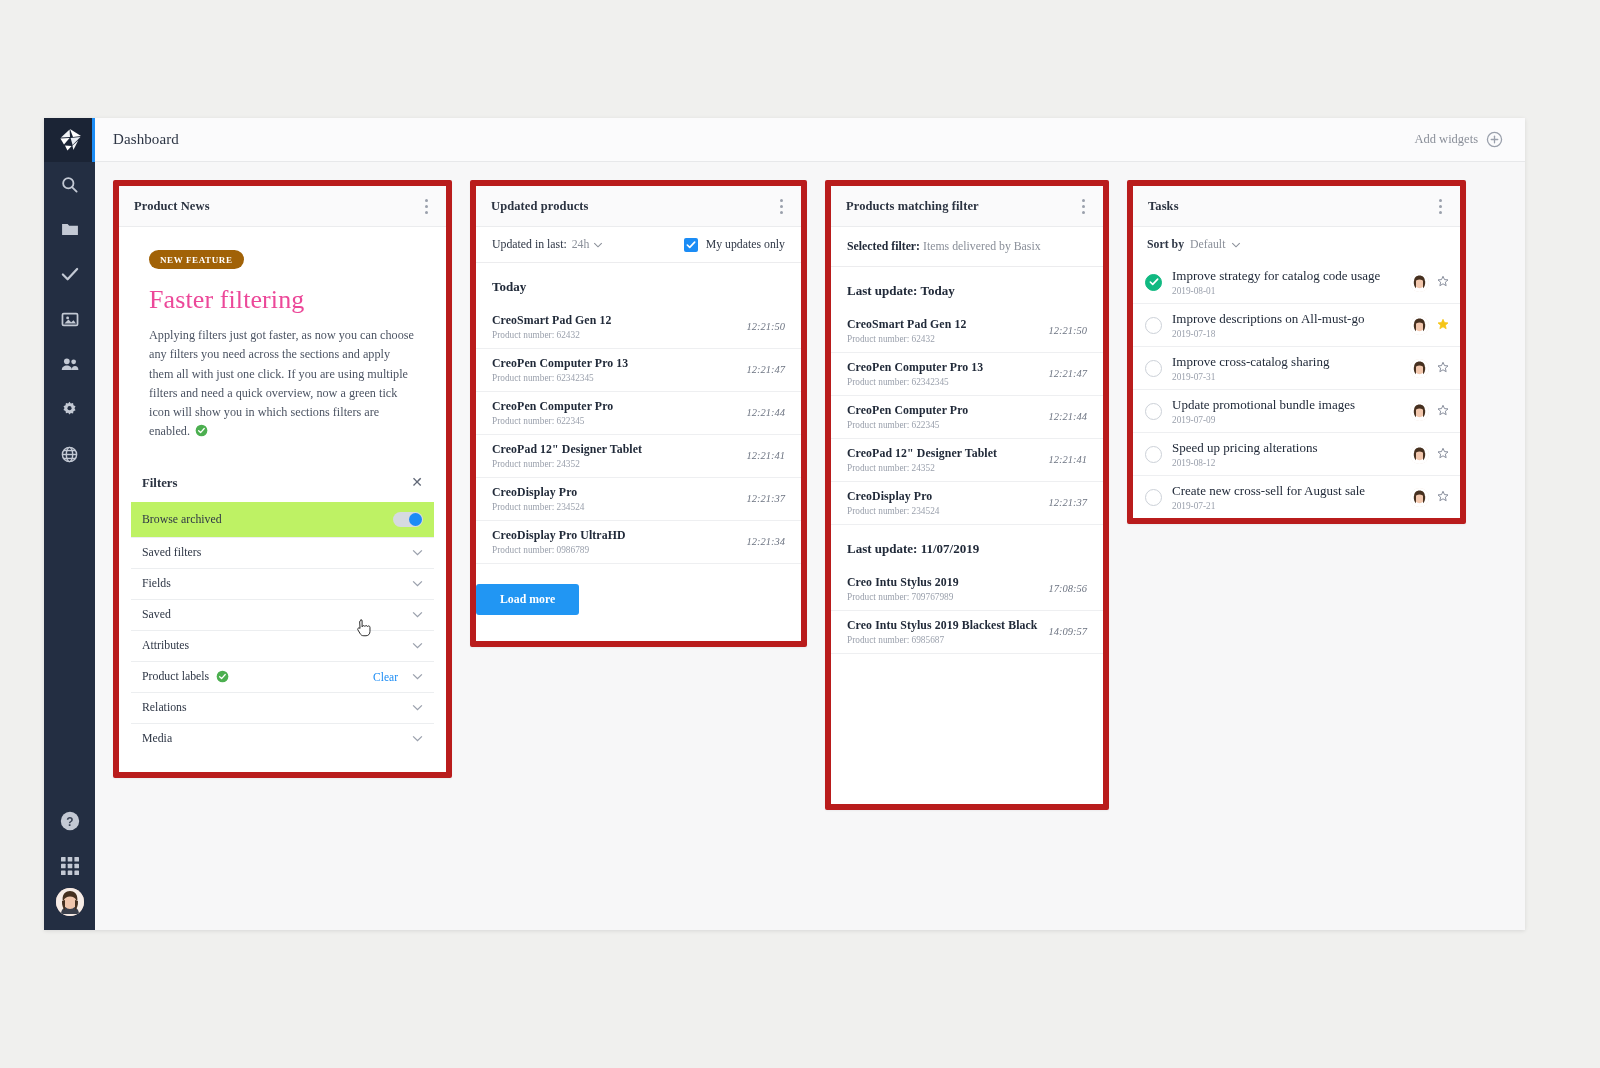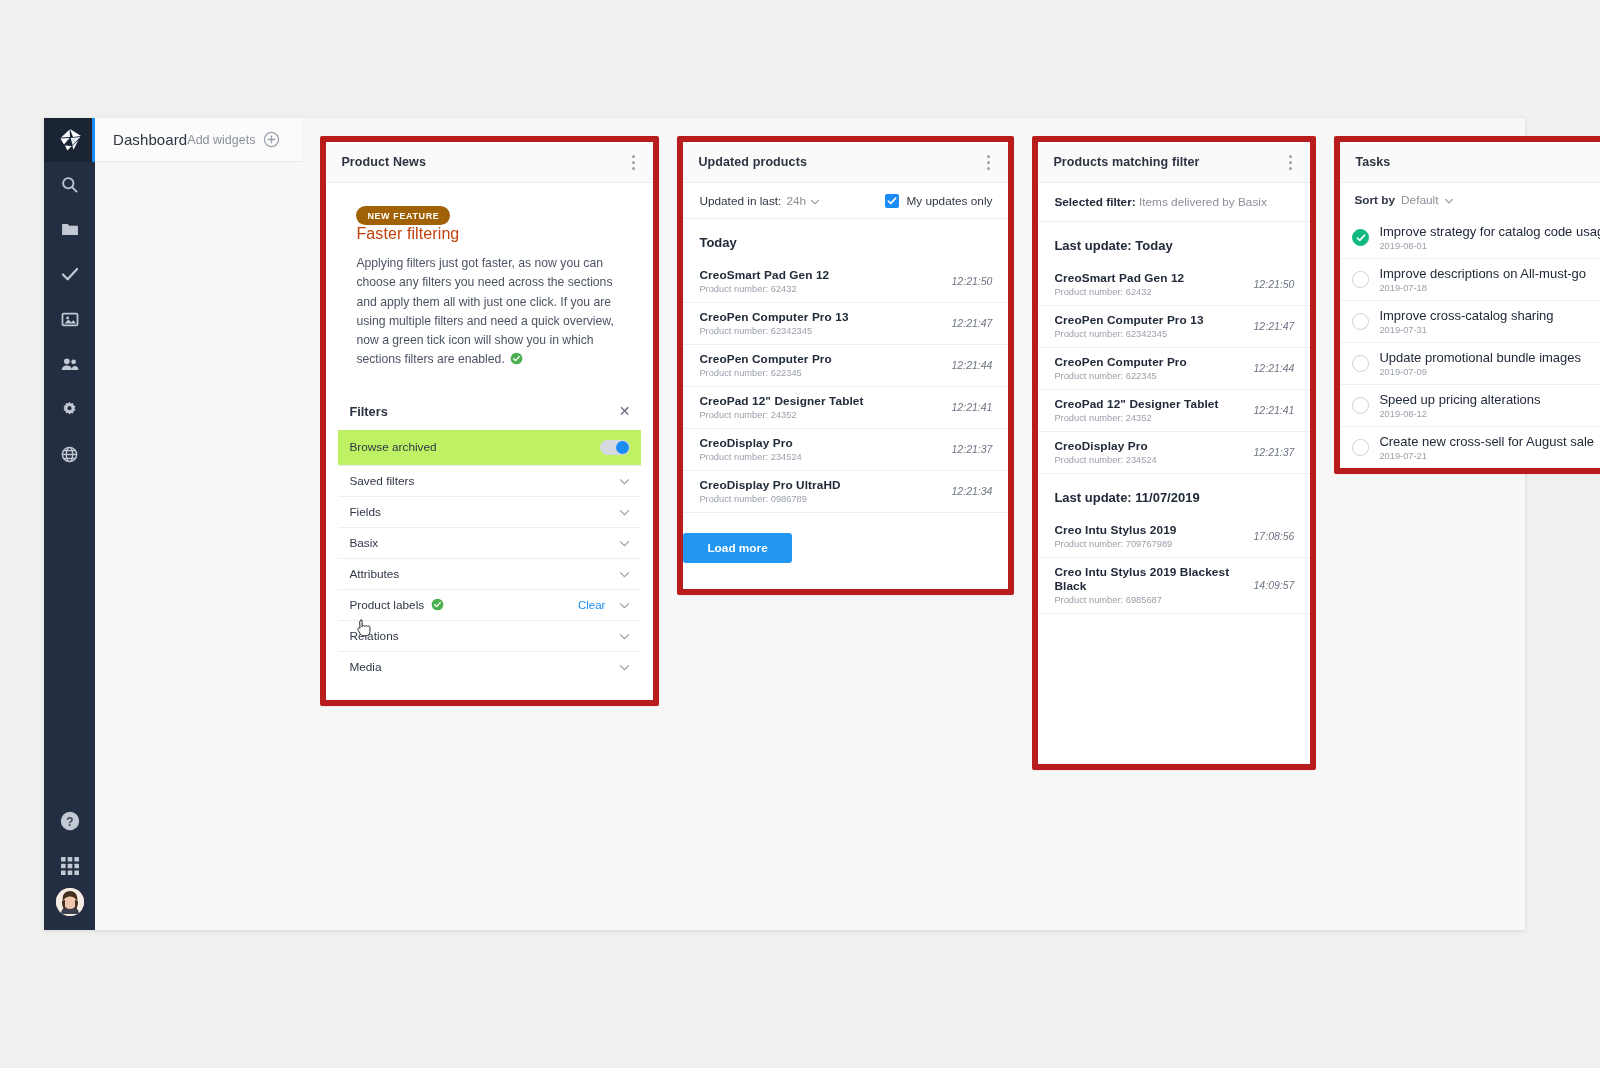--- a/index.html
+++ b/index.html
@@ -47,22 +47,23 @@
   .side-spacer { flex: 1 1 auto; }
   .avatar-side {
     width: 28px; height: 28px; border-radius: 50%;
     overflow: hidden; background: #d9b9a8; margin-bottom: 14px;
     display: flex; align-items: flex-end; justify-content: center;
   }
   
   .main {
     flex: 1 1 auto;
     background: #f7f7f8;
-    display: flex; 
+    display: flex; flex-direction: column;
     min-width: 0;
+    font-family: Liberation Serif, serif;
   }
   .topbar {
     height: 44px;
     background: #fbfbfc;
     border-bottom: 1px solid #e7e8ea;
     display: flex; align-items: center;
     padding: 0 22px 0 18px;
     flex: none;
   }
   .topbar-title {
@@ -116,22 +117,22 @@
   .badge {
     display: inline-block;
     background: #a16207;
     color: #fff;
     font-size: 9px; font-weight: bold;
     letter-spacing: .6px;
     padding: 5px 11px 4px;
     border-radius: 11px;
   }
   .news-title {
-    font-size: 16px; color: #c2410c; font-weight: normal;
-    letter-spacing: .1px;
+    font-size: 26px; color: #ec4899; font-weight: normal;
+    margin-top: 16px; letter-spacing: .1px;
   }
   .news-text {
     margin-top: 11px;
     font-size: 12.2px; color: #4c5463; line-height: 1.58;
   }
   .inline-check {
     display: inline-block; vertical-align: -2px; margin-left: 2px;
   }
   .filters-block { padding: 0 12px 18px 12px; margin-top: 18px; }
   .filters-head {
@@ -407,21 +408,21 @@
           </div>
           <div class="filter-row">
             <span>Fields</span>
             <span class="chev">
               <svg width="11" height="7" viewBox="0 0 12 8" fill="none" stroke="#9aa0ac" stroke-width="1.5">
                   <polyline points="1,1.6 6,6.4 11,1.6"></polyline>
                 </svg>
             </span>
           </div>
           <div class="filter-row">
-            <span>Basix</span>
+            <span>Saved</span>
             <span class="chev">
               <svg width="11" height="7" viewBox="0 0 12 8" fill="none" stroke="#9aa0ac" stroke-width="1.5">
                   <polyline points="1,1.6 6,6.4 11,1.6"></polyline>
                 </svg>
             </span>
           </div>
           <div class="filter-row">
             <span>Attributes</span>
             <span class="chev">
               <svg width="11" height="7" viewBox="0 0 12 8" fill="none" stroke="#9aa0ac" stroke-width="1.5">

